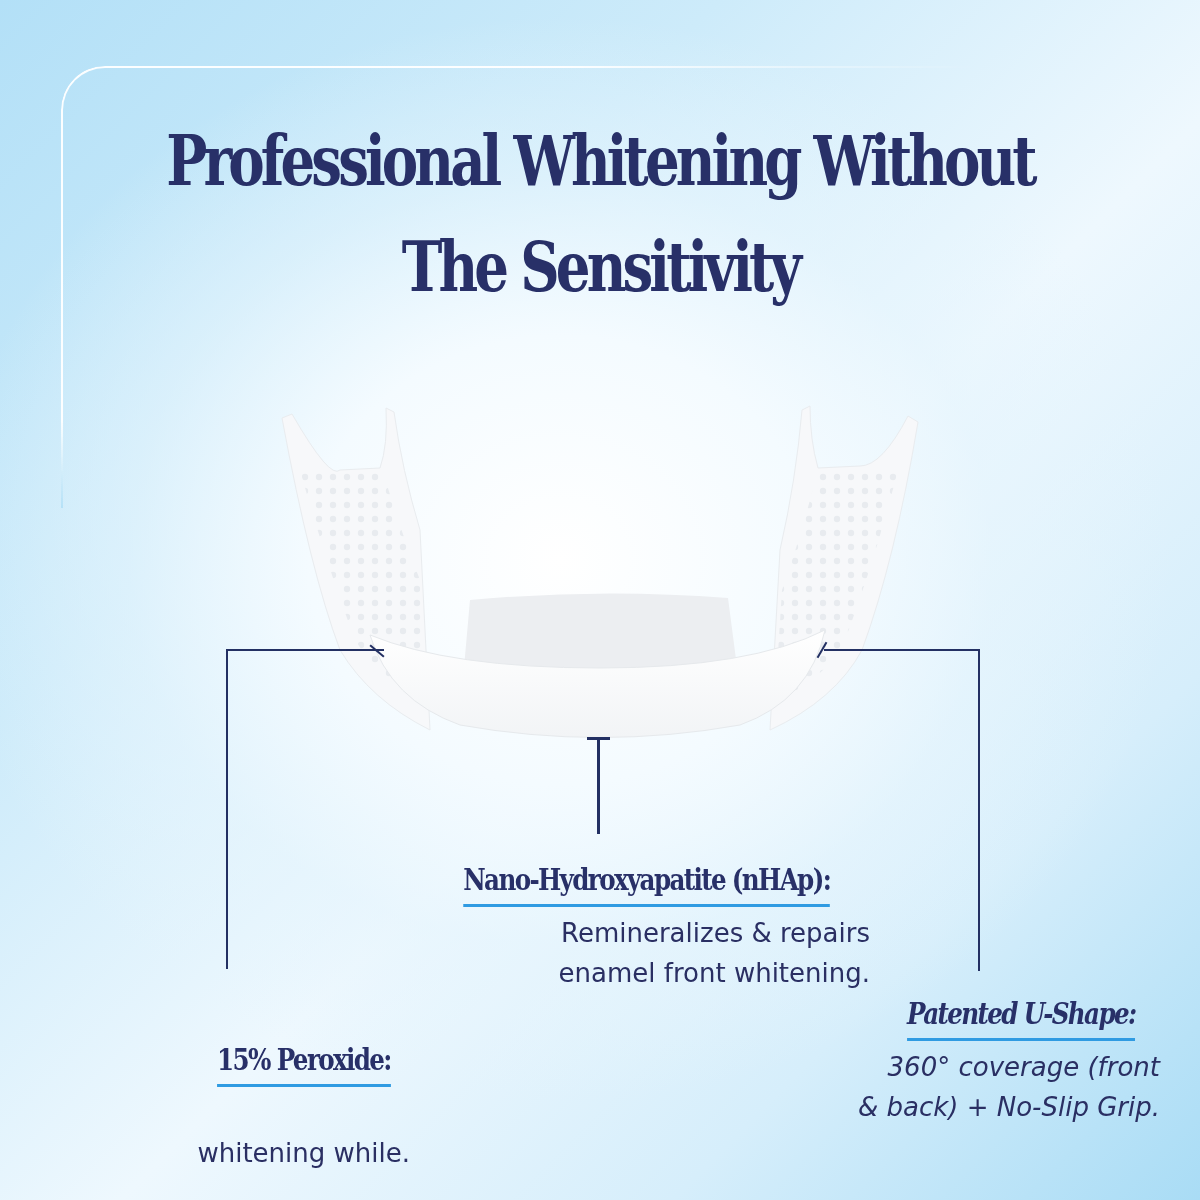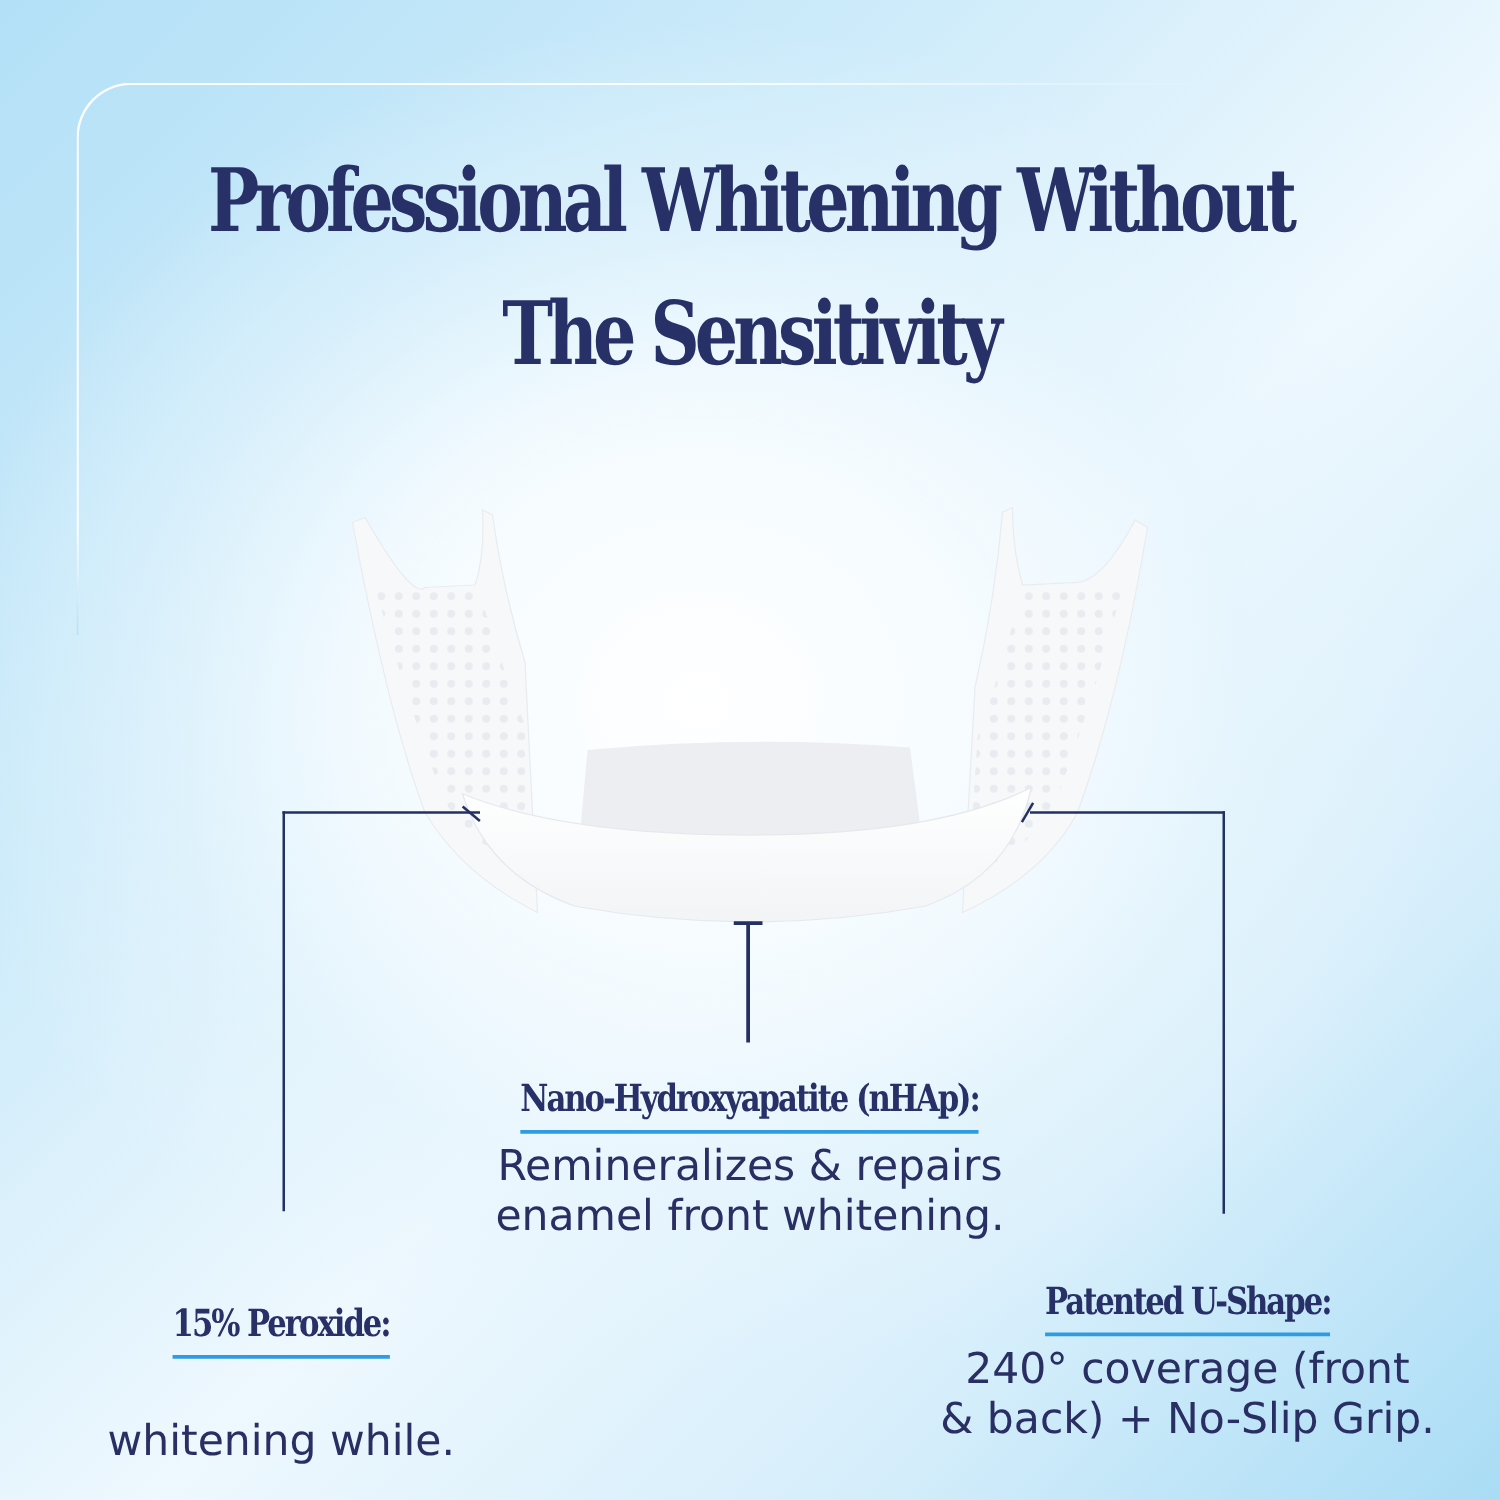--- a/index.html
+++ b/index.html
@@ -13,25 +13,25 @@
     border-top-left-radius:44px;
     -webkit-mask-image:linear-gradient(to right, #000 0%, #000 50%, rgba(0,0,0,0) 92%);
     mask-image:linear-gradient(to right, #000 0%, #000 50%, rgba(0,0,0,0) 92%);}
   .frame::after{content:"";position:absolute;left:-2px;top:0;width:2px;height:100%;
     background:linear-gradient(to bottom, rgba(255,255,255,0) 0%, rgba(255,255,255,0) 80%, rgba(181,225,247,1) 100%);}
   .title{position:absolute;left:0;top:108px;width:1200px;text-align:center;margin:0;
     font-family:"DejaVu Serif", serif;font-weight:bold;color:#283068;
     font-size:70px;line-height:106px;letter-spacing:-5px;transform:scaleX(0.78);transform-origin:center;}
   .tray{position:absolute;left:270px;top:400px;width:660px;height:340px;}
   .conn{position:absolute;background:#233063;}
-  .label{position:absolute;text-align:center;color:#283068;}
+  .label{position:absolute;text-align:right;color:#283068;}
   .label h3{margin:0;font-family:"DejaVu Serif", serif;font-weight:bold;font-size:30px;
     letter-spacing:-2px;display:inline-block;transform:scaleX(0.82);line-height:40px;
     border-bottom:3px solid #2f9be2;padding-bottom:4px;}
-  .label p{margin:6px 0 0 0;font-family:"DejaVu Sans", sans-serif;font-size:34px;line-height:40px;color:#2a2f63;}
+  .label p{margin:6px 0 0 0;font-family:"DejaVu Sans", sans-serif;font-size:26px;line-height:40px;color:#2a2f63;}
 </style>
 </head>
 <body>
 
 <div class="frame"></div>
 
 <h1 class="title">
   <span>Professional Whitening Without</span><br>
   <span>The Sensitivity</span>
 </h1>
@@ -78,19 +78,19 @@
 </div>
 
 <div class="label" style="left:40px;top:1040px;width:370px;">
   <h3>15% Peroxide:</h3>
   <p>
     <br>
     <span>whitening while.</span>
   </p>
 </div>
 
-<div class="label" style="left:740px;top:1022px;width:420px;">
+<div class="label" style="left:740px;top:994px;width:420px;font-style:italic;">
   <h3>Patented U-Shape:</h3>
   <p>
-    <span>240° coverage (front</span><br>
+    <span>360° coverage (front</span><br>
     <span>&amp; back) + No-Slip Grip.</span>
   </p>
 </div>
 
 </body></html>

